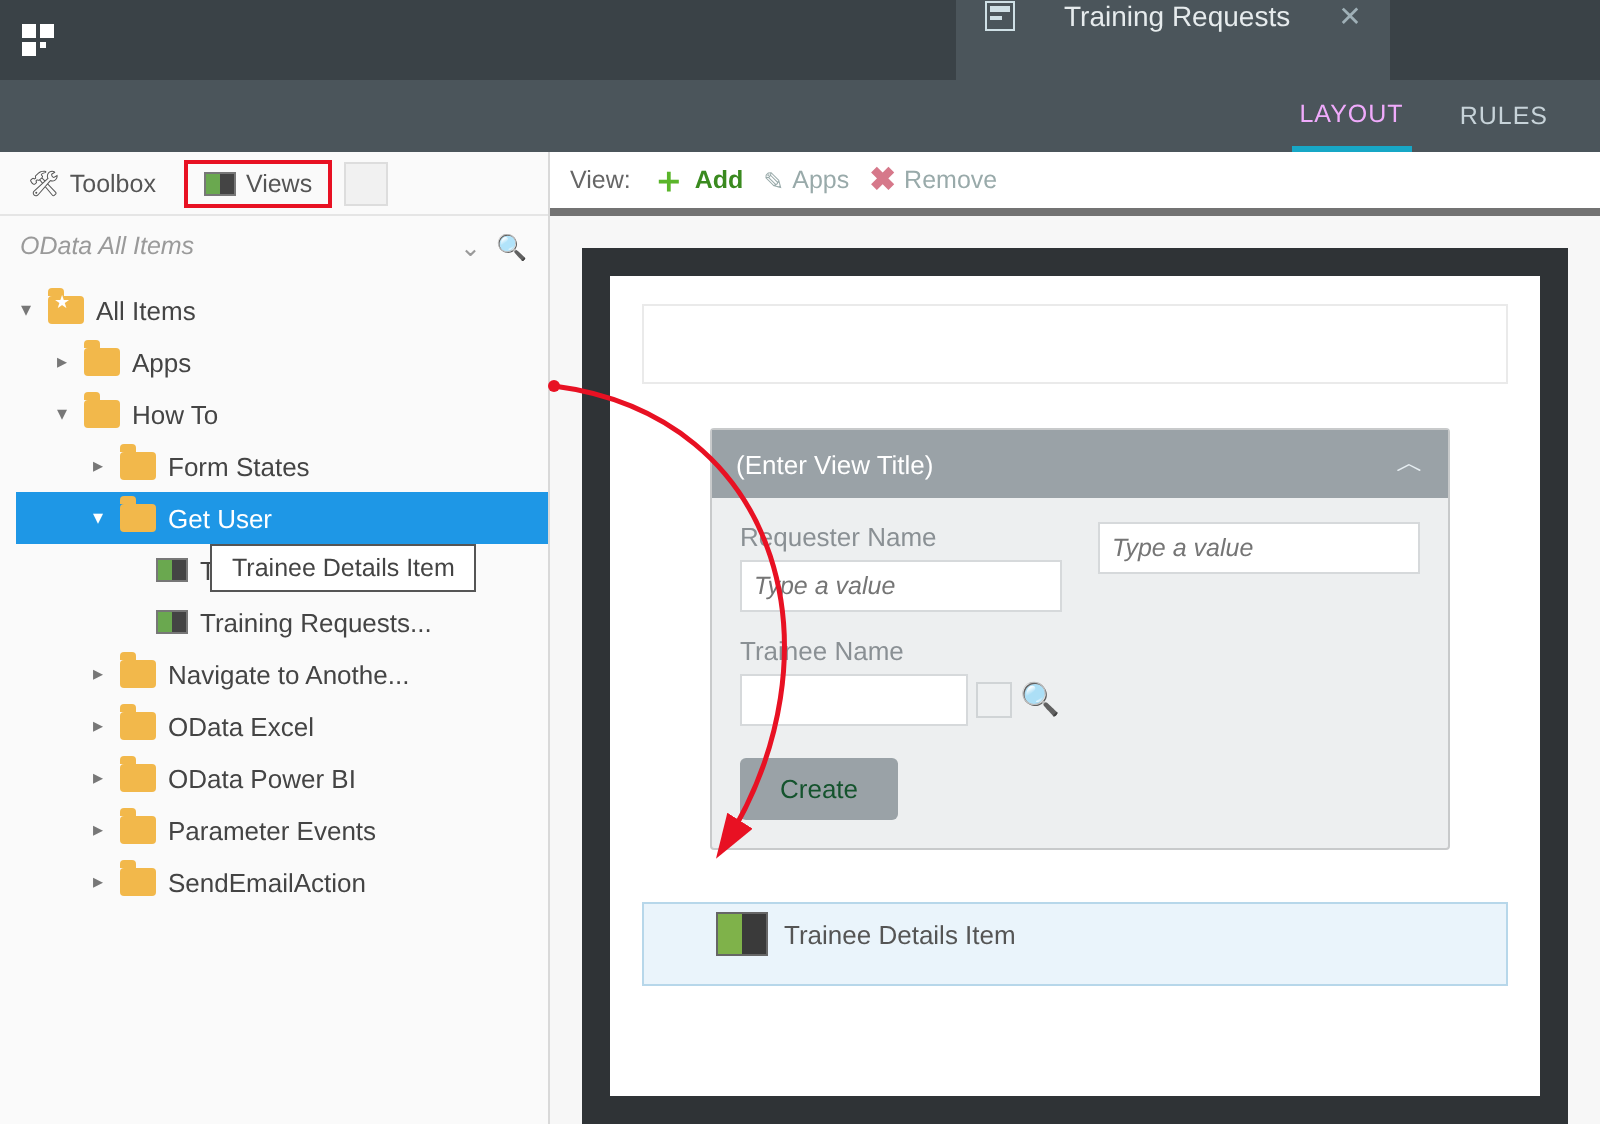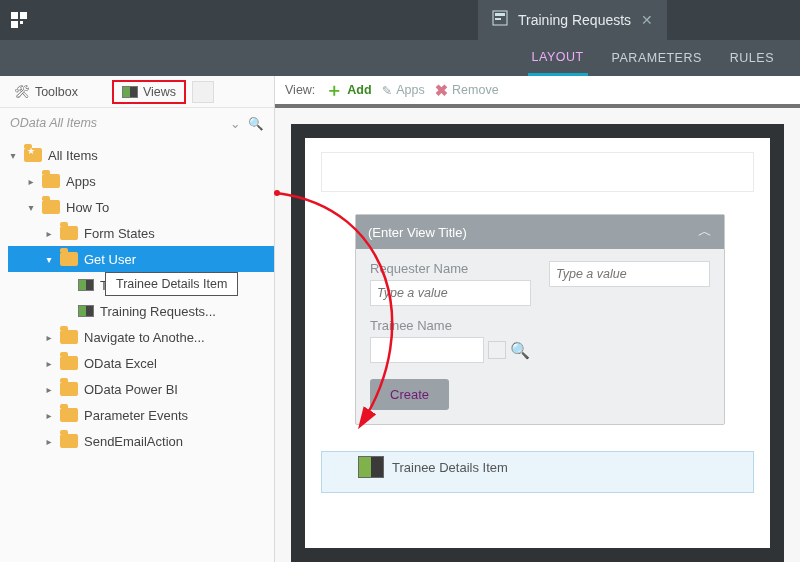--- a/index.html
+++ b/index.html
@@ -2,37 +2,37 @@
 <html><head>
 <meta charset="utf-8">
 <style>
   * { box-sizing: border-box; margin: 0; padding: 0; font-family: "Segoe UI", Arial, sans-serif; }
   html, body { width: 800px; height: 562px; overflow: hidden; background: #fff; }
 
   
   .topbar { height: 40px; background: #3a4247; display: flex; align-items: stretch; color: #fff; }
   .topbar .apps { width: 38px; display:flex; align-items:center; justify-content:center; }
   .topbar .spacer { flex: 0 0 440px; }
-  .topbar .tab { display:flex; align-items:center; gap:10px; padding: 0 14px; background:#4b555b; }
+  .topbar .tab { display:flex; align-items:flex-start; gap:24px; padding: 0 14px; background:#4b555b; }
   .topbar .tab .close { font-size:14px; color:#9fb0b7; }
   .topbar .title { font-size:14px; color:#e6ebed; }
 
   
   .subtabs { height: 36px; background:#4b555b; display:flex; align-items:center; justify-content:flex-end; gap:20px; padding: 0 22px 0 0; color:#c7d3d9; font-size:12.5px; letter-spacing:.5px;}
   .subtab { padding: 0 4px; height:100%; display:flex; align-items:center; cursor:pointer; }
   .subtab.active { color:#f0abfc; border-bottom:3px solid #17a7c6; }
 
   
   .main { display:flex; height: calc(562px - 76px); }
 
   
   .sidebar { width: 275px; border-right:1px solid #d9d9d9; background:#fafafa; display:flex; flex-direction:column; }
   .side-tabs { height:32px; display:flex; align-items:center; border-bottom:1px solid #e5e5e5; padding-left:6px; gap:6px; font-size:12.5px; color:#555;}
   .side-tab { display:flex; align-items:center; gap:5px; padding:3px 8px; }
-  .side-tab.views { border:2px solid #e81123;margin-left:20px; }
+  .side-tab.views { border:2px solid #e81123; }
   .side-extra { width:22px; height:22px; background:#f1f1f1; border:1px solid #ddd; }
   .search-row { height:30px; display:flex; align-items:center; padding:0 10px; color:#9a9a9a; font-style:italic; font-size:12.5px; gap:8px;}
   .search-row .chev { font-style:normal; margin-left:auto; }
   .search-row .mag { font-style:normal; }
 
   .tree { padding: 4px 0 10px 8px; font-size:13px; color:#444; overflow:hidden; position:relative; }
   .node { display:flex; align-items:center; height:26px; gap:6px; padding-right:6px; white-space:nowrap;}
   .node .caret { width:10px; text-align:center; color:#777; font-size:10px;}
   .indent0 { padding-left: 0px; }
   .indent1 { padding-left: 18px; }
@@ -66,21 +66,21 @@
   .form-card { margin: 0 28px 0 50px; width:370px; border:1px solid #c8cacb; background:#edeff0; border-radius:2px; padding-bottom:14px;}
   .form-card .card-head { background:#9aa2a7; color:#fff; padding:8px 12px; font-size:13px; display:flex; align-items:center; justify-content:space-between;}
   .card-head .collapse { color:#e7eef2; font-size:14px;}
   .fields { display:flex; flex-wrap:wrap; gap:12px 18px; padding:12px 14px 4px 14px;}
   .field { flex:1 1 150px; min-width:150px;}
   .field-label { color:#8a9094; font-size:13px; margin-bottom:4px; display:block;}
   .field-input { width:100%; height:26px; border:1px solid #d6d9db; background:#fff; color:#b4bbbf; font-style:italic; font-size:12.5px; padding:0 6px;}
   .field-picker { display:flex; align-items:center; gap:4px;}
   .field-picker input { flex:1; }
   .picker-ico { width:18px; height:18px; background:#eef0f1; border:1px solid #d0d4d6; display:inline-block;}
-  .create-btn { margin:12px 0 0 14px; display:inline-block; padding:8px 20px; background:#9aa2a7; color:#701a75; font-size:13px; border-radius:3px;}
+  .create-btn { margin:12px 0 0 14px; display:inline-block; padding:8px 20px; background:#9aa2a7; color:#14532d; font-size:13px; border-radius:3px;}
 
   .drop-row { margin:26px 16px 0 16px; height:42px; background:linear-gradient(#eaf4fb,#eaf4fb); border:1px solid #b7d7ea; position:relative;}
   .drop-item { position:absolute; left:36px; top:4px; display:flex; align-items:center; gap:8px; font-size:13px; color:#555;}
   .drop-item .bigview { width:26px; height:22px; border:1px solid #666; background:linear-gradient(90deg,#7fb24a 50%, #3a3a3a 50%); }
 
   
   .arrow-svg { position:absolute; left:272px; top:188px; width:190px; height:250px; pointer-events:none; z-index:40;}
 
   .apps-icon svg { display:block; }
 </style>
@@ -105,21 +105,20 @@
           <rect x="3" y="8" width="6" height="2" fill="#cfe0e6"></rect>
         </svg>
     </span>
     <span class="title">Training Requests</span>
     <span class="close">✕</span>
   </div>
 </div>
 
 <div class="subtabs">
   <div class="subtab active">LAYOUT</div>
-  <div class="subtab">PARAMETERS</div>
   <div class="subtab">RULES</div>
 </div>
 
 <div class="main">
 
   <div class="sidebar">
     <div class="side-tabs">
       <div class="side-tab">
         <span>🛠</span>
         <span>Toolbox</span>

